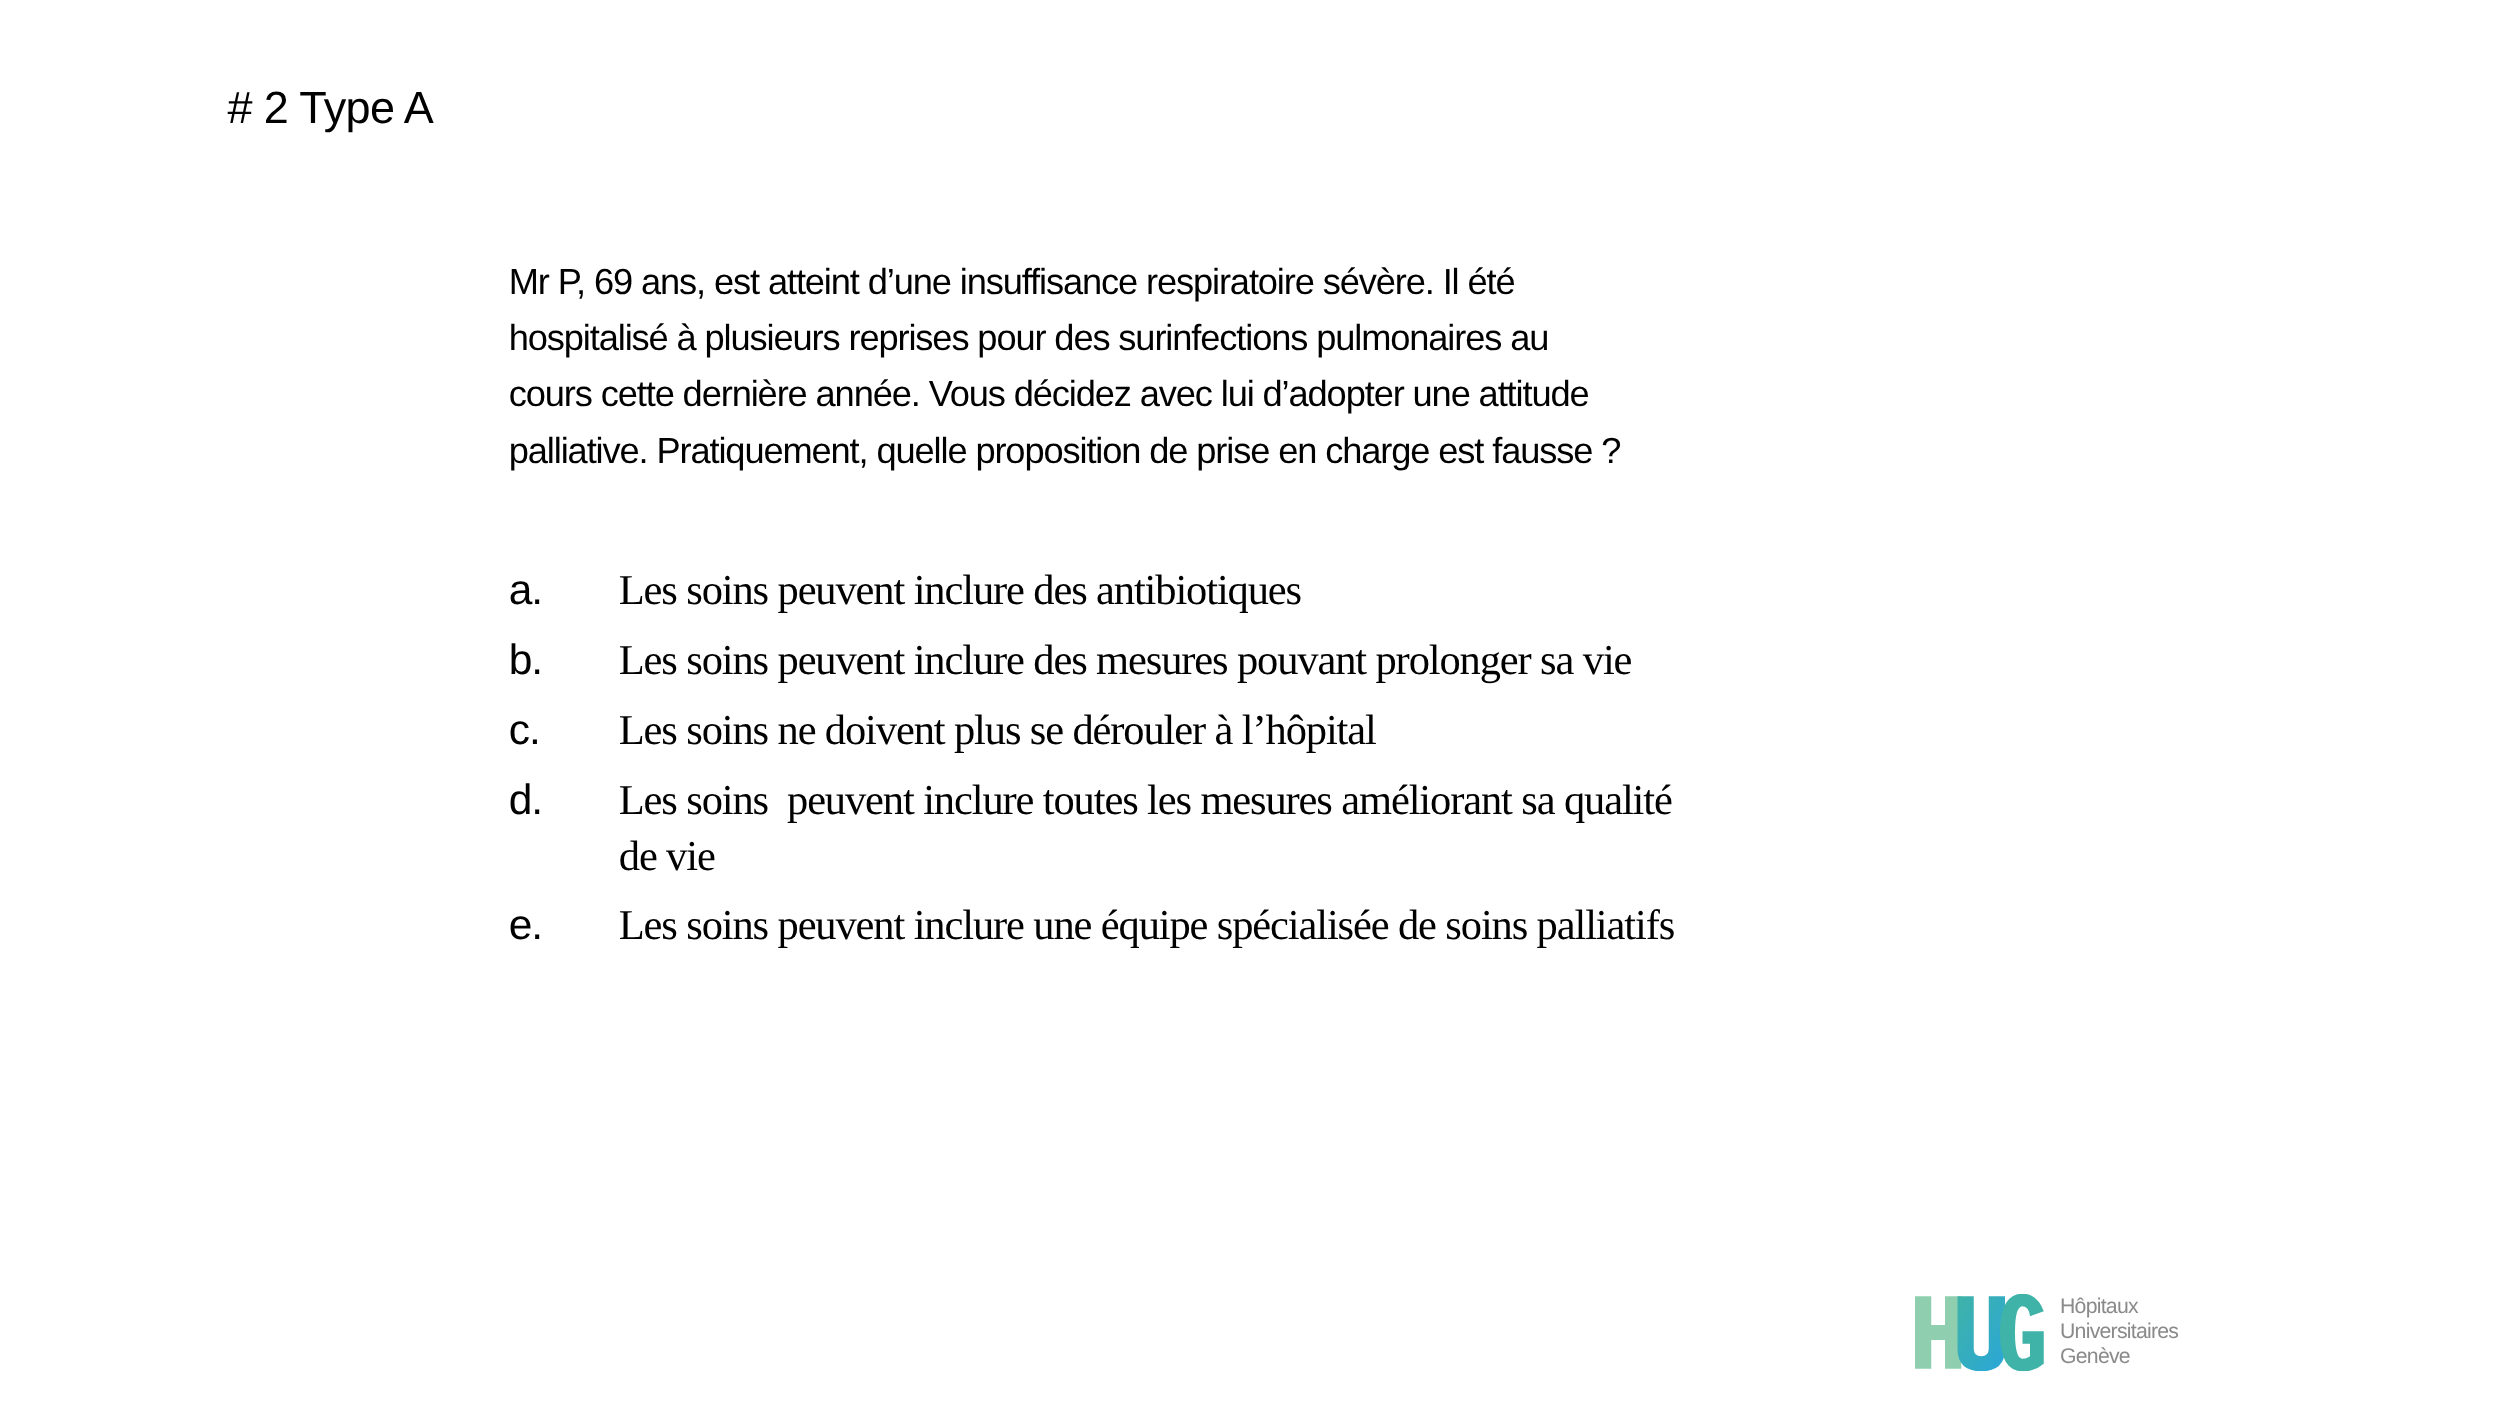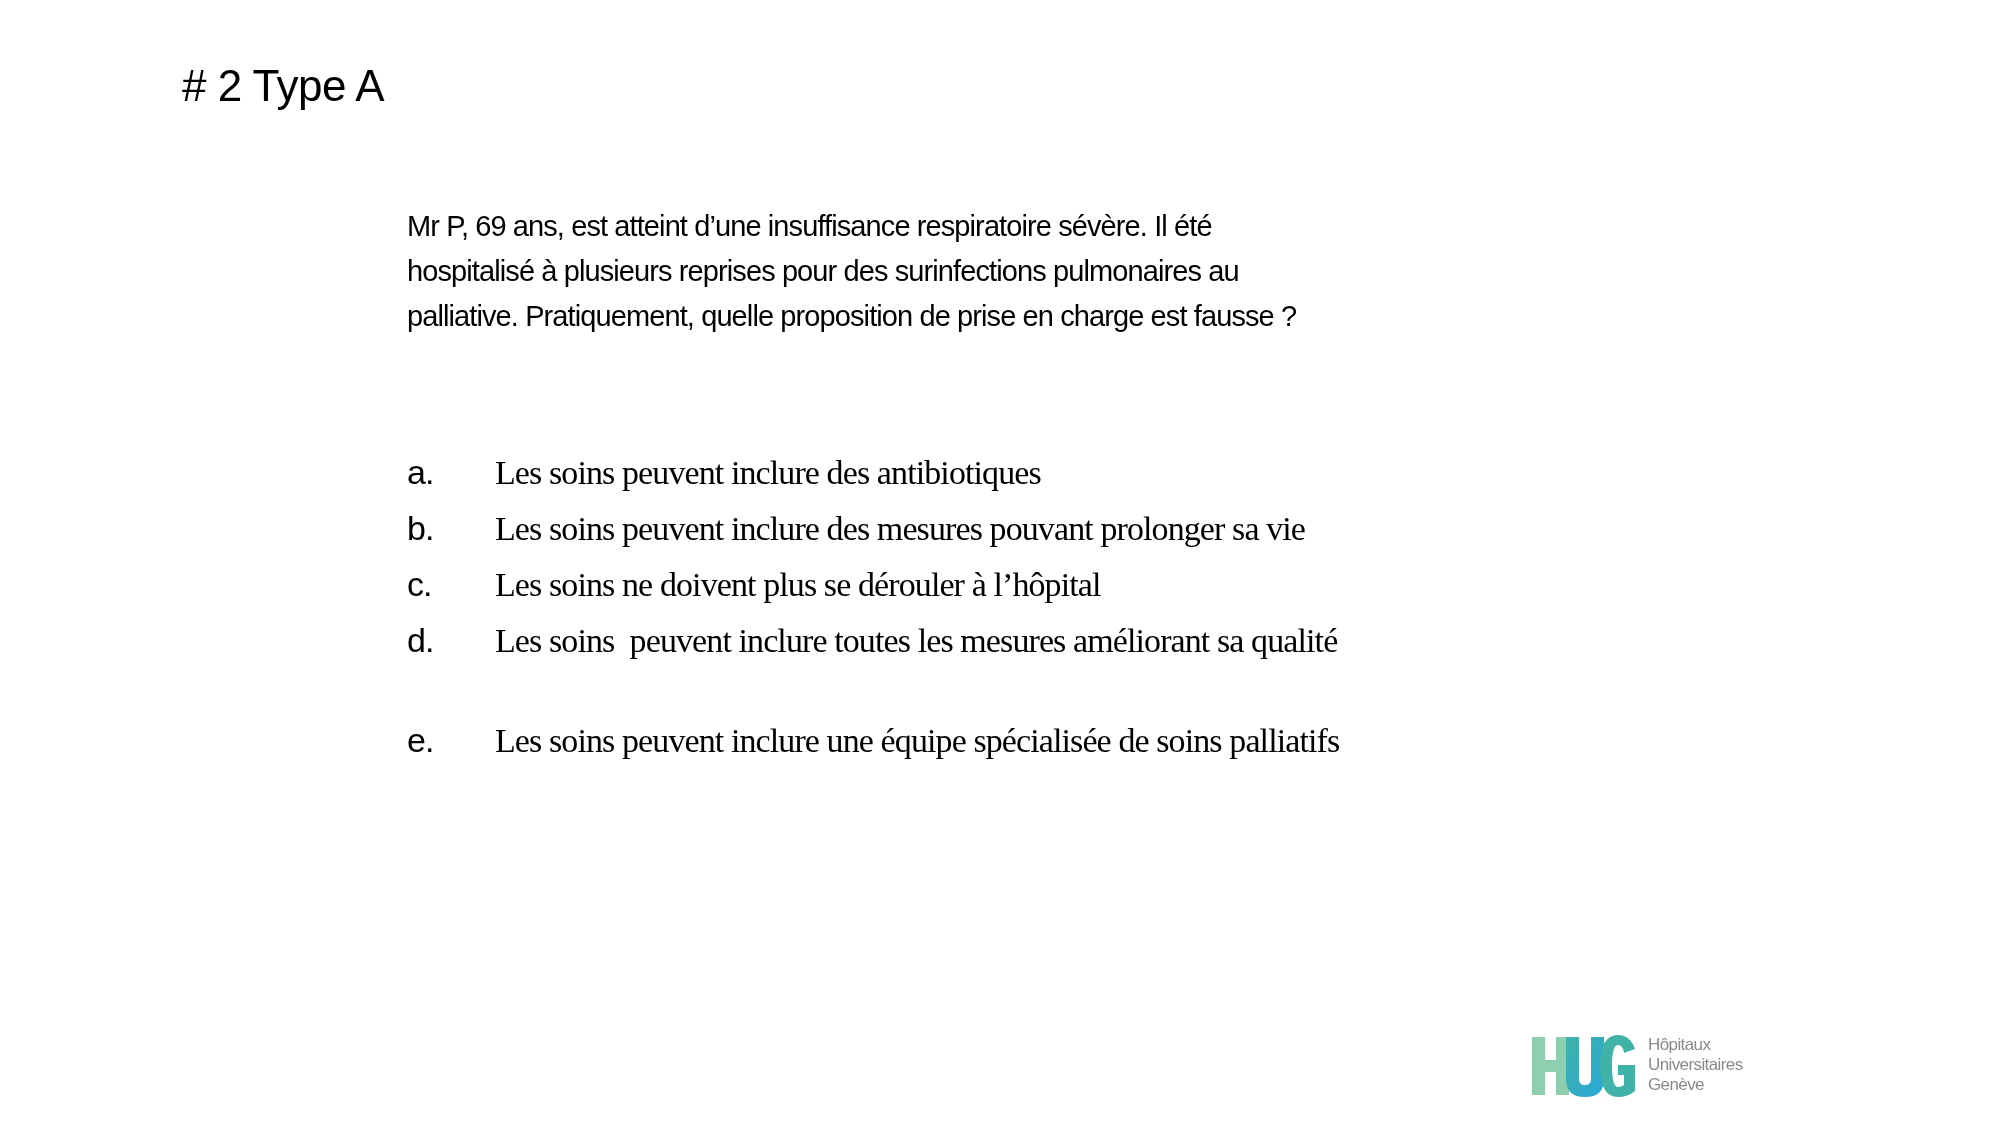--- a/index.html
+++ b/index.html
@@ -2,21 +2,21 @@
 <html><head>
 <meta charset="utf-8">
 <style>
   html, body { margin:0; padding:0; }
   body {
     width:2000px; height:1125px; background:#ffffff; position:relative; overflow:hidden;
     font-family:"Liberation Sans", sans-serif; color:#000;
   }
   .title {
     position:absolute; left:182px; top:60px;
-    font-size:44px; line-height:52px; letter-spacing:-0.5px; white-space:nowrap;
+    font-size:36px; line-height:52px; letter-spacing:-0.5px; white-space:nowrap;
   }
   .question {
     position:absolute; left:407px; top:204px; width:1320px;
     font-size:29px; line-height:45px; letter-spacing:-0.9px;
   }
   .question .line { display:block; white-space:nowrap; }
   .question .u { text-underline-offset:5px; text-decoration-thickness:2px; }
   .options { position:absolute; left:407px; top:450px; width:1300px; }
   .option { position:absolute; left:0; width:1300px; font-size:34px; line-height:45px; letter-spacing:-0.9px; }
   .option .lbl { position:absolute; left:0; top:0; }
@@ -31,20 +31,21 @@
   .logo-text span { display:block; white-space:nowrap; }
 </style>
 </head>
 <body>
 
 <div class="title"># 2 Type A</div>
 
 <div class="question">
   <span class="line">Mr P, 69 ans, est atteint d’une insuffisance respiratoire sévère. Il été</span>
   <span class="line">hospitalisé à plusieurs reprises pour des surinfections pulmonaires au</span>
+  <span class="line">cours cette dernière année. Vous décidez avec lui d’adopter une attitude</span>
   <span class="line"><span>palliative. Pratiquement, quelle proposition de prise en charge est </span><span class="u">fausse</span><span> ?</span></span>
 </div>
 
 <div class="options">
   <div class="option" style="top:0px;">
     <span class="lbl">a.</span>
     <span class="txt">
         <span class="line">Les soins peuvent inclure des antibiotiques</span>
       </span>
   </div>
@@ -57,20 +58,21 @@
   <div class="option" style="top:112px;">
     <span class="lbl">c.</span>
     <span class="txt">
         <span class="line">Les soins ne doivent plus se dérouler à l’hôpital</span>
       </span>
   </div>
   <div class="option" style="top:168px;">
     <span class="lbl">d.</span>
     <span class="txt">
       <span class="line">Les soins &nbsp;peuvent inclure toutes les mesures améliorant sa qualité</span>
+      <span class="line">de vie</span>
     </span>
   </div>
   <div class="option" style="top:268px;">
     <span class="lbl">e.</span>
     <span class="txt">
         <span class="line">Les soins peuvent inclure une équipe spécialisée de soins palliatifs</span>
       </span>
   </div>
 </div>
 

